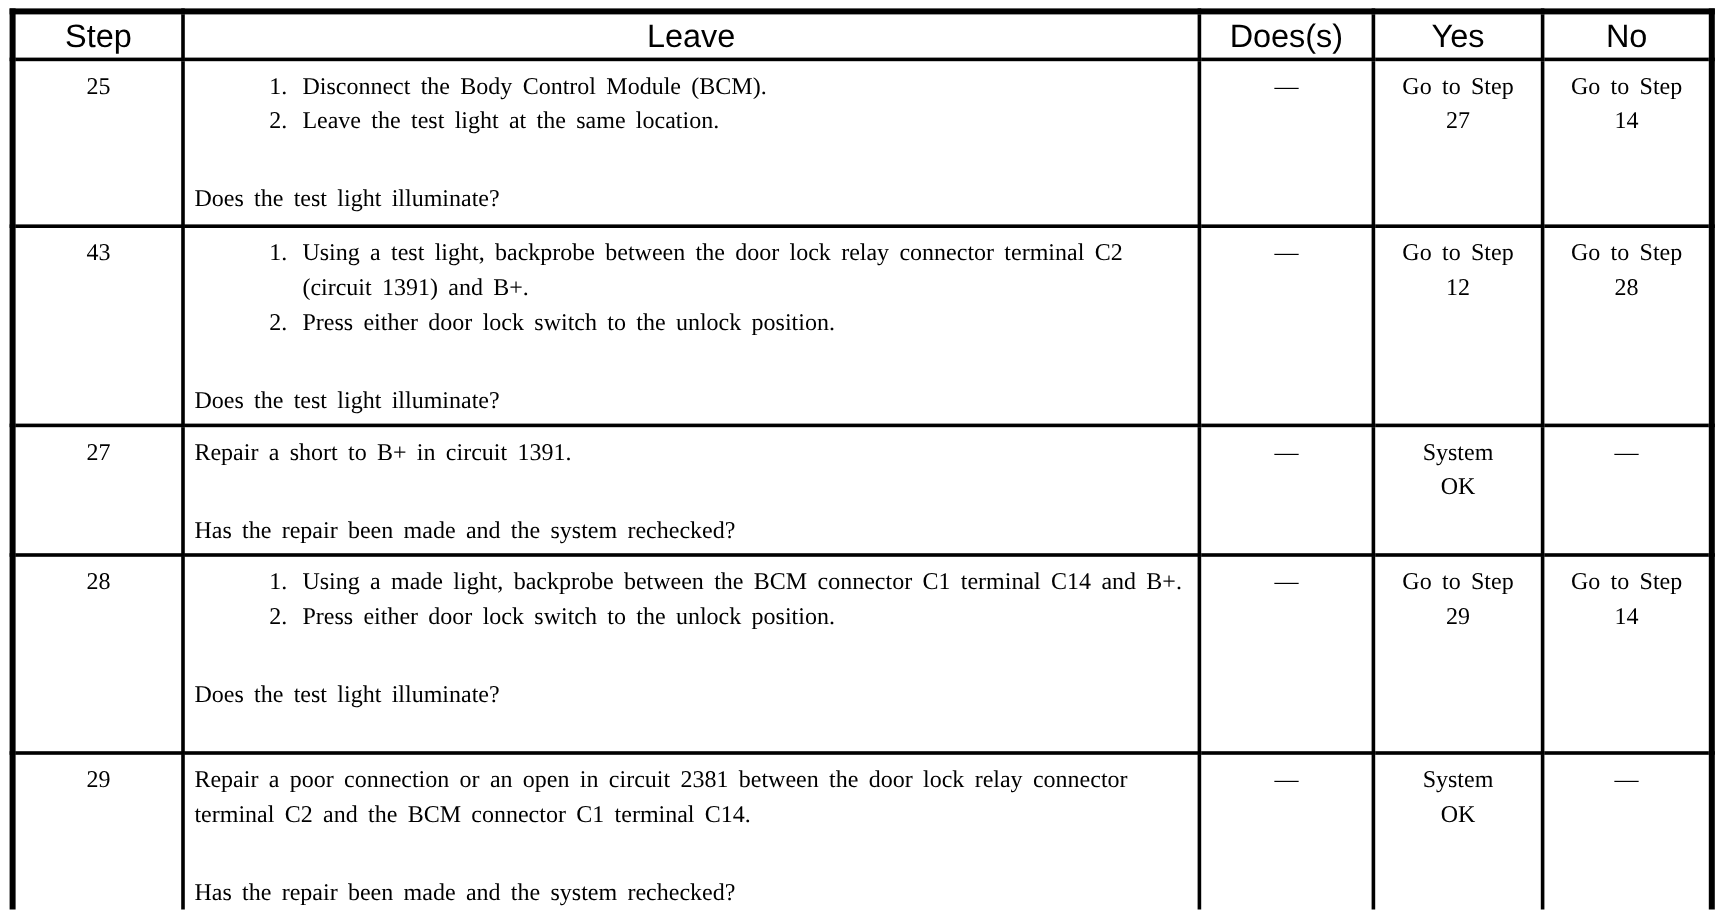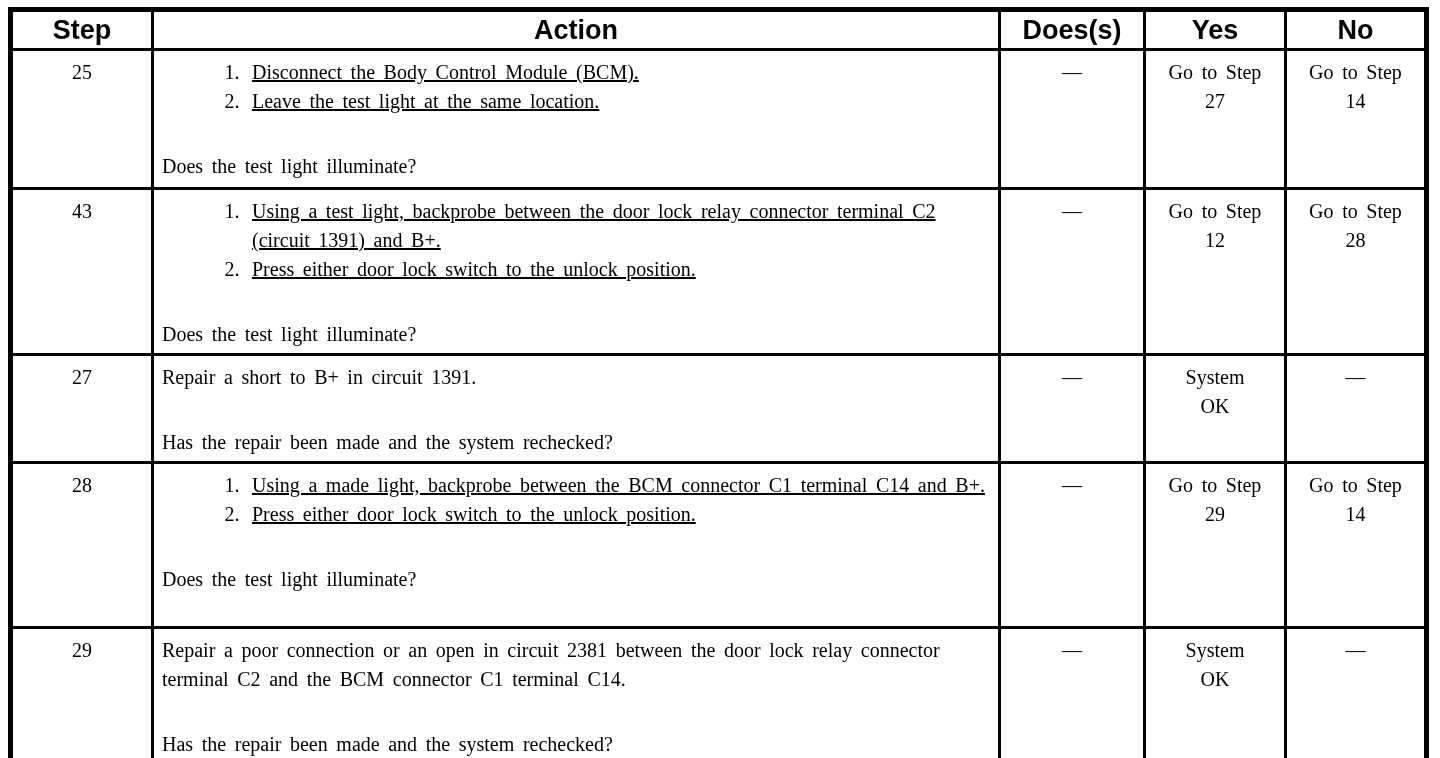--- a/index.html
+++ b/index.html
@@ -27,21 +27,21 @@
     border-width: 5px;
   }
   col.c-step  { width: 142px; }
   col.c-action{ width: 847px; }
   col.c-values{ width: 145px; }
   col.c-yes   { width: 141px; }
   col.c-no    { width: 141px; }
 
   th {
     font-family: "Liberation Sans", sans-serif;
-    font-weight: bold;
+    font-weight: normal;
     font-size: 27px;
     text-align: center;
     vertical-align: middle;
     height: 36px;
     padding: 0 2px;
     border-bottom-width: 4px;
   }
   td {
     font-family: "Liberation Serif", serif;
     font-size: 20px;
@@ -60,21 +60,20 @@
   td.center-cell {
     text-align: center;
     padding-top: 7px;
   }
   ol.action-steps {
     margin: 0;
     padding: 0 0 0 88px;
   }
   ol.action-steps li {
     padding-left: 4px;
-    text-decoration: underline;
   }
   p.action-text {
     margin: 0;
     padding-left: 2px;
   }
   p.action-text:empty { display: none; }
   p.action-question {
     margin: 36px 0 0 0;
     padding-left: 2px;
   }
@@ -93,21 +92,21 @@
     <colgroup>
       <col class="c-step">
         <col class="c-action">
         <col class="c-values">
         <col class="c-yes">
         <col class="c-no">
     </colgroup>
     <thead>
       <tr>
         <th>Step</th>
-        <th>Action</th>
+        <th>Leave</th>
         <th>Does(s)</th>
         <th>Yes</th>
         <th>No</th>
       </tr>
     </thead>
     <tbody id="rows-body">
   <tr>
     <td class="step-cell">25</td>
     <td class="action-cell">
       <ol class="action-steps">

